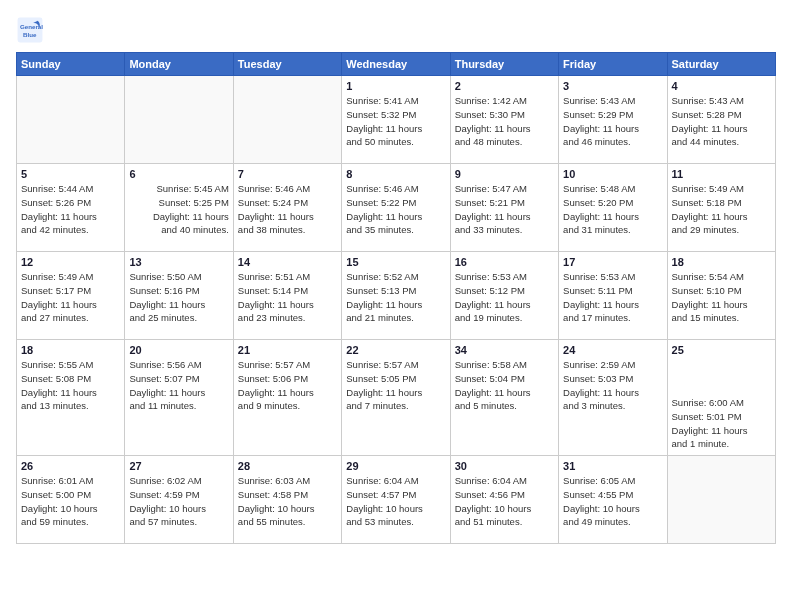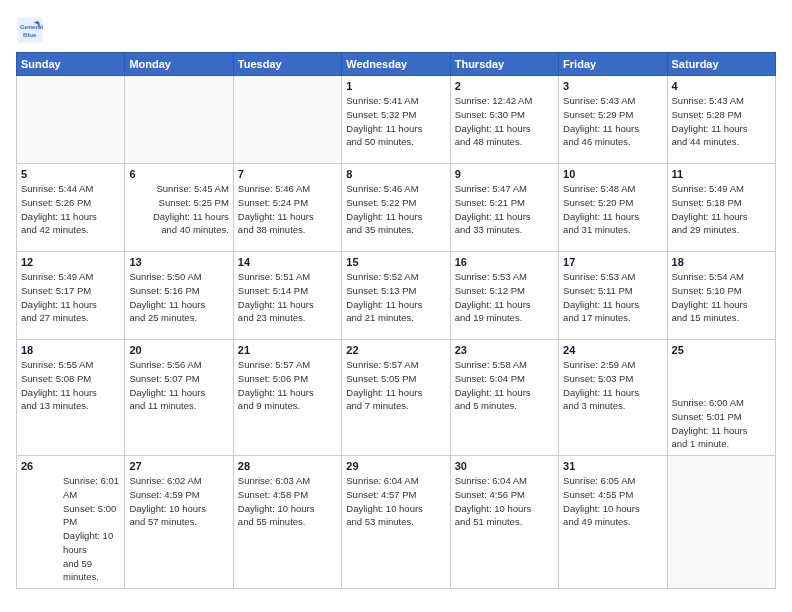--- a/index.html
+++ b/index.html
@@ -128,21 +128,21 @@
         <td class="empty"></td>
         <td>
           <div class="day-number">1</div>
           <div class="day-info" style="white-space: pre-line;">Sunrise: 5:41 AM
 Sunset: 5:32 PM
 Daylight: 11 hours
 and 50 minutes.</div>
         </td>
         <td>
           <div class="day-number">2</div>
-          <div class="day-info" style="white-space: pre-line;">Sunrise: 12:42 AM
+          <div class="day-info" style="white-space: pre-line;">Sunrise: 1:42 AM
 Sunset: 5:30 PM
 Daylight: 11 hours
 and 48 minutes.</div>
         </td>
         <td>
           <div class="day-number">3</div>
           <div class="day-info" style="white-space: pre-line;">Sunrise: 5:43 AM
 Sunset: 5:29 PM
 Daylight: 11 hours
 and 46 minutes.</div>
@@ -280,21 +280,21 @@
 and 9 minutes.</div>
         </td>
         <td>
           <div class="day-number">22</div>
           <div class="day-info" style="white-space: pre-line;">Sunrise: 5:57 AM
 Sunset: 5:05 PM
 Daylight: 11 hours
 and 7 minutes.</div>
         </td>
         <td>
-          <div class="day-number">23</div>
+          <div class="day-number">34</div>
           <div class="day-info" style="white-space: pre-line;">Sunrise: 5:58 AM
 Sunset: 5:04 PM
 Daylight: 11 hours
 and 5 minutes.</div>
         </td>
         <td>
           <div class="day-number">24</div>
           <div class="day-info" style="white-space: pre-line;">Sunrise: 2:59 AM
 Sunset: 5:03 PM
 Daylight: 11 hours
@@ -304,21 +304,21 @@
           <div class="day-number">25</div>
           <div class="day-info" style="white-space: pre-line; margin-top: 40px;">Sunrise: 6:00 AM
 Sunset: 5:01 PM
 Daylight: 11 hours
 and 1 minute.</div>
         </td>
       </tr>
       <tr class="week-row">
         <td>
           <div class="day-number">26</div>
-          <div class="day-info" style="white-space: pre-line; margin-left: 42px;">Sunrise: 6:01 AM
+          <div class="day-info" style="white-space: pre-line;">Sunrise: 6:01 AM
 Sunset: 5:00 PM
 Daylight: 10 hours
 and 59 minutes.</div>
         </td>
         <td>
           <div class="day-number">27</div>
           <div class="day-info" style="white-space: pre-line;">Sunrise: 6:02 AM
 Sunset: 4:59 PM
 Daylight: 10 hours
 and 57 minutes.</div>

